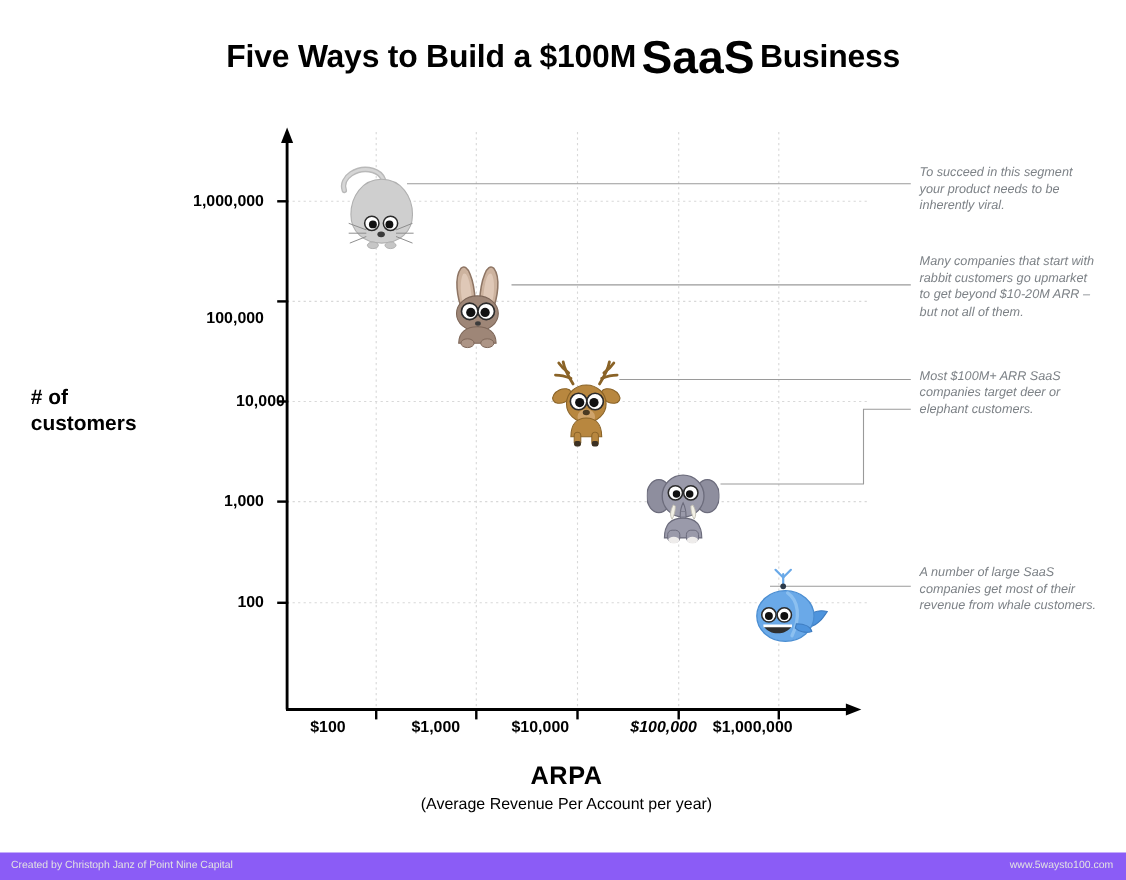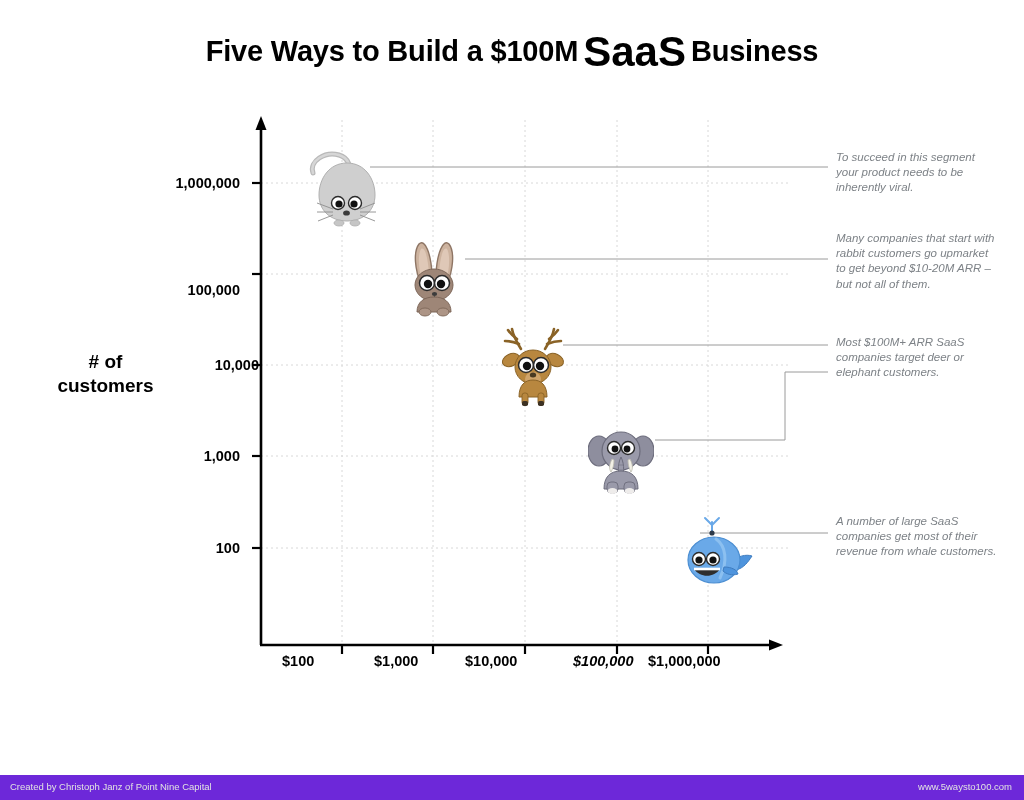--- a/index.html
+++ b/index.html
@@ -73,21 +73,20 @@
     width: 120px;
     white-space: nowrap;
   }
 
   
   #ylabel {
     position: absolute;
     left: 28px;
     top: 350px;
     width: 155px;
-    text-align: center;
     font-size: 19px;
     font-weight: bold;
     line-height: 24px;
     color: #000;
   }
   #xlabel {
     position: absolute;
     left: 310px;
     top: 692px;
     width: 410px;
@@ -122,21 +121,21 @@
     position: absolute;
   }
 
   
   #footer {
     position: absolute;
     left: 0;
     top: 775px;
     width: 1024px;
     height: 25px;
-    background: #6d28d9;
+    background: #8b5cf6;
   }
   #footer .f-left {
     position: absolute;
     left: 10px;
     top: 6px;
     font-size: 9.5px;
     color: #e2e2e2;
   }
   #footer .f-right {
     position: absolute;
@@ -219,20 +218,24 @@
   <div class="xtick" style="left:374px; top:653px;">$1,000</div>
   <div class="xtick" style="left:465px; top:653px;">$10,000</div>
   <div class="xtick" style="left:573px; top:653px;font-style:italic;">$100,000</div>
   <div class="xtick" style="left:648px; top:653px;">$1,000,000</div>
 
   <div id="ylabel">
     <span># of</span><br>
     <span>customers</span>
   </div>
 
+  <div id="xlabel">
+    <span class="x-main">ARPA</span>
+    <span class="x-sub">(Average Revenue Per Account per year)</span>
+  </div>
 
   <div class="animal" style="left:305px; top:145px;">
     <svg width="76" height="84" viewBox="0 0 76 84">
 
       <path d="M8,28 C4,16 20,6 34,10 C44,13 46,22 44,30" fill="none" stroke="#b9b9b9" stroke-width="5" stroke-linecap="round"></path>
       <path d="M8,28 C4,16 20,6 34,10 C44,13 46,22 44,30" fill="none" stroke="#d6d6d6" stroke-width="2.6" stroke-linecap="round"></path>
 
       <ellipse cx="29" cy="46" rx="13" ry="12" fill="#cccccc" stroke="#aaaaaa" stroke-width="1"></ellipse>
       <ellipse cx="55" cy="46" rx="13" ry="12" fill="#cccccc" stroke="#aaaaaa" stroke-width="1"></ellipse>
       <ellipse cx="29" cy="47" rx="8.5" ry="7.5" fill="#bcbcbc"></ellipse>

